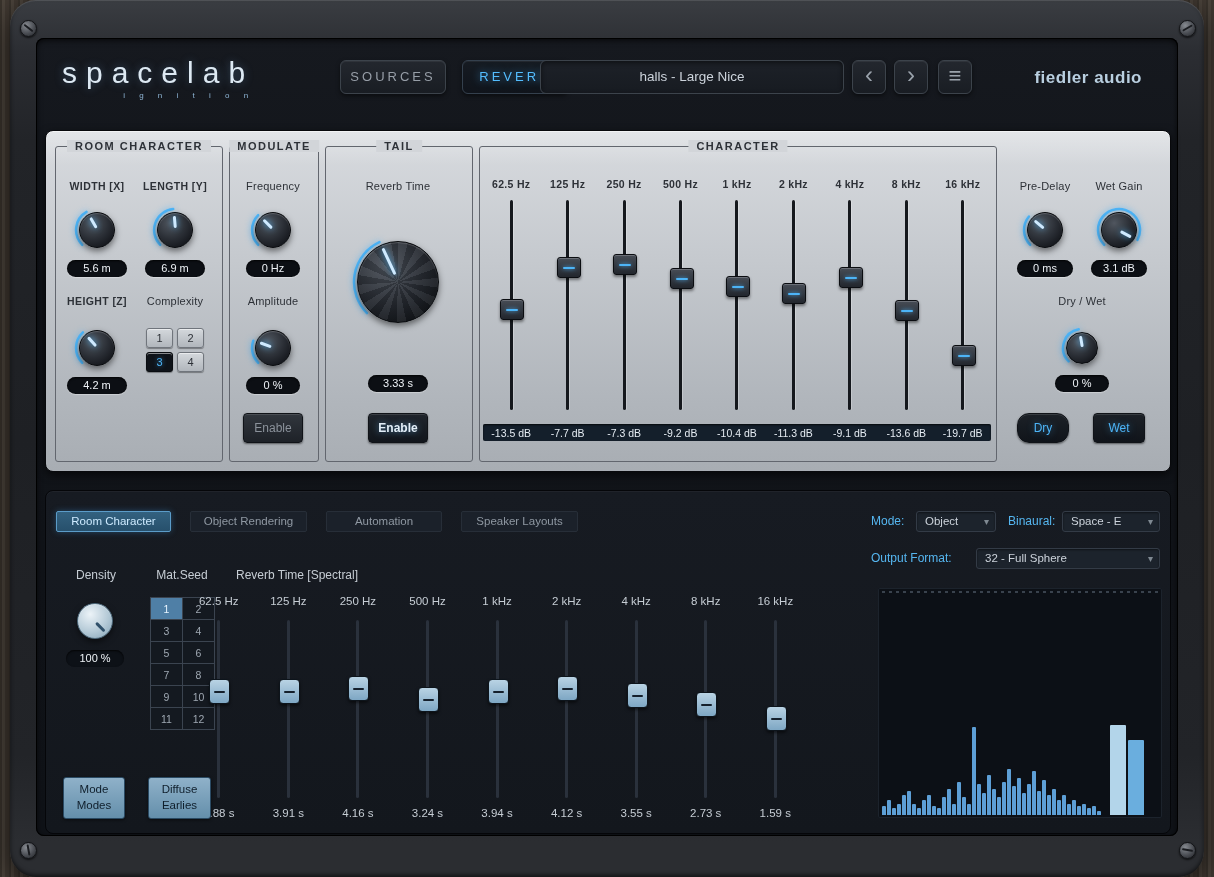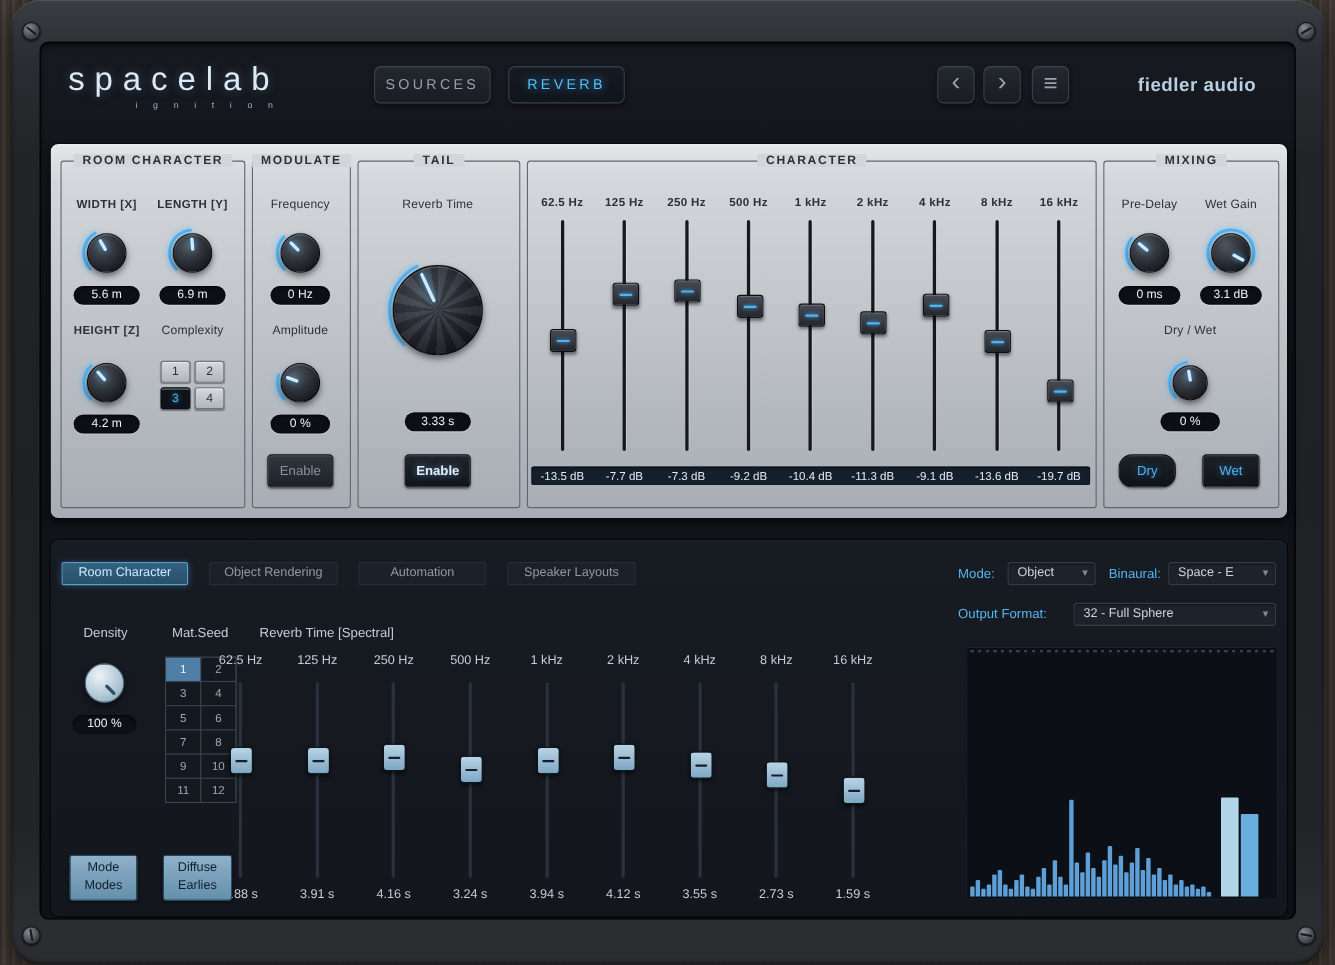--- a/index.html
+++ b/index.html
@@ -139,20 +139,21 @@
   <div class="screw tr" style="left:1179px;top:20px;"></div>
   <div class="screw bl" style="left:20px;top:842px;"></div>
   <div class="screw br" style="left:1179px;top:842px;"></div>
 
   <div class="abs" style="left:62px;top:56px;">
     <div class="logo-main">spacelab</div>
     <div class="logo-sub" style="text-align:right;margin-top:1px;">i g n i t i o n</div>
   </div>
   <div class="hdr-btn" style="left:296px;top:60px;width:106px;">SOURCES</div>
   <div class="hdr-btn reverb" style="left:418px;top:60px;width:106px;">REVERB</div>
+  <div class="preset" style="left:540px;top:60px;width:304px;">halls - Large Nice</div>
   <div class="navbtn nav-chev" style="left:852px;top:60px;">
       <span>‹</span>
     </div>
   <div class="navbtn nav-chev" style="left:894px;top:60px;">
       <span>›</span>
     </div>
   <div class="navbtn nav-menu" style="left:938px;top:60px;">
       <span>≡</span>
     </div>
   <div class="brand abs" style="left:1002px;top:68px;width:140px;">fiedler audio</div>
@@ -316,23 +317,20 @@
       <div class="eq-db">-7.7 dB</div>
       <div class="eq-db">-7.3 dB</div>
       <div class="eq-db">-9.2 dB</div>
       <div class="eq-db">-10.4 dB</div>
       <div class="eq-db">-11.3 dB</div>
       <div class="eq-db">-9.1 dB</div>
       <div class="eq-db">-13.6 dB</div>
       <div class="eq-db">-19.7 dB</div>
     </div>
 
-  <div class="section" style="left:1003px;top:146px;width:158px;height:314px;">
-    <span class="sec-title">MIXING</span>
-  </div>
   <div class="mlabel norm" style="left:1005px;top:180px;width:80px;">Pre-Delay</div>
   <div class="mlabel norm" style="left:1079px;top:180px;width:80px;">Wet Gain</div>
   <div class="knob k46" style="left:1022px;top:207px;">
       <svg class="karc" width="46" height="46">
         <path d="M8.2 37.8A21 21 0 0 1 6.9 9.5" fill="none" stroke="#4db4f7" stroke-width="2.5" stroke-linecap="round"></path>
       </svg>
       <div class="kcap">
         <div class="krot" style="transform:rotate(-50deg)">
           <div class="kptr"></div>
         </div>

